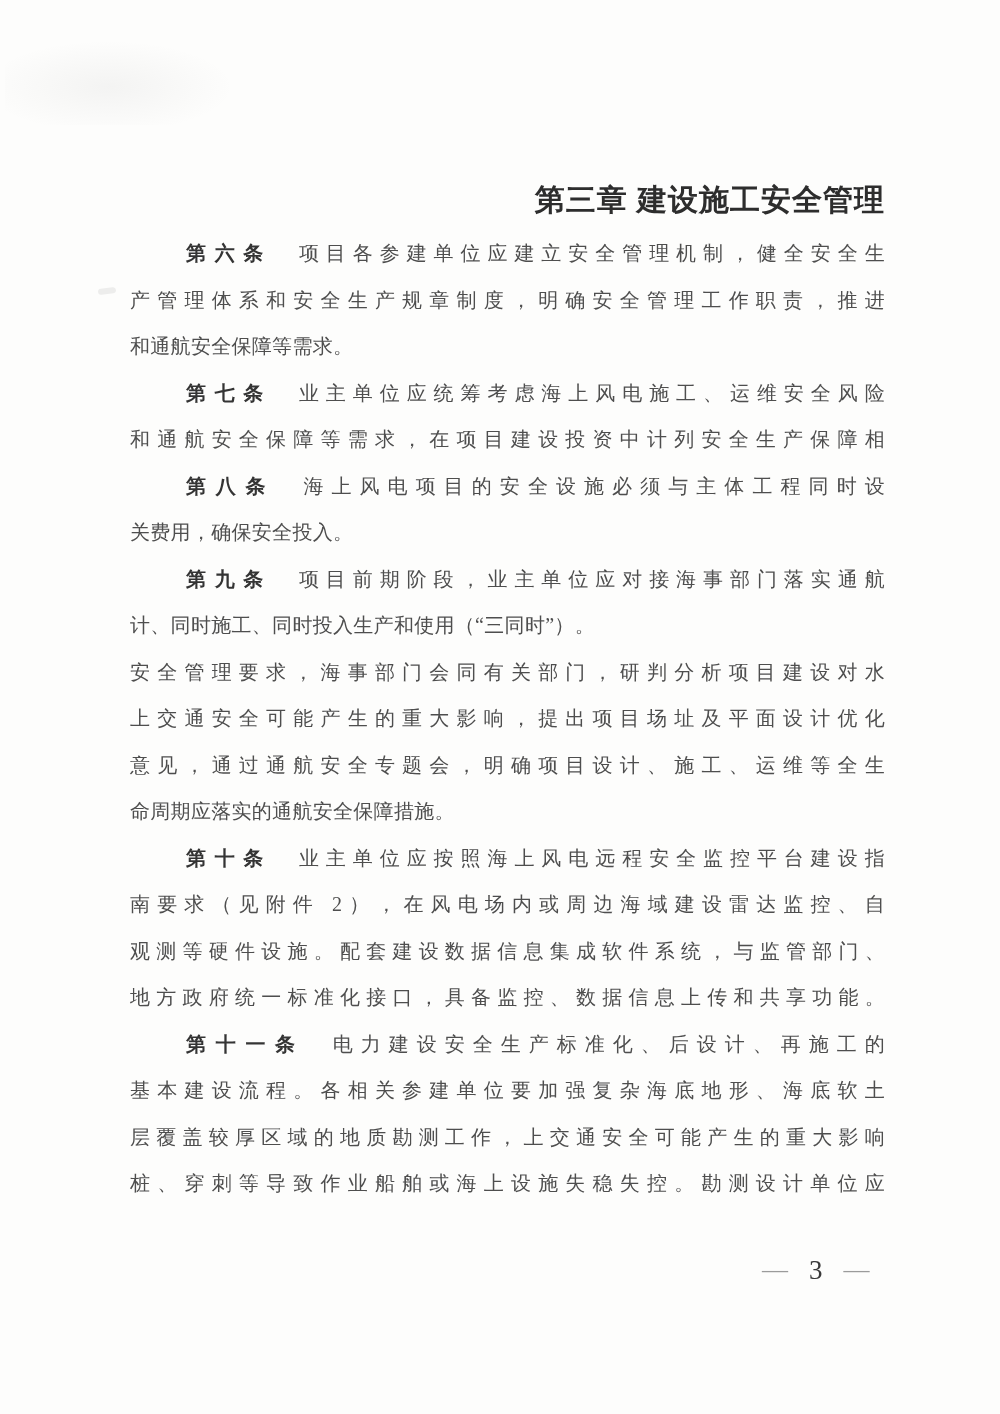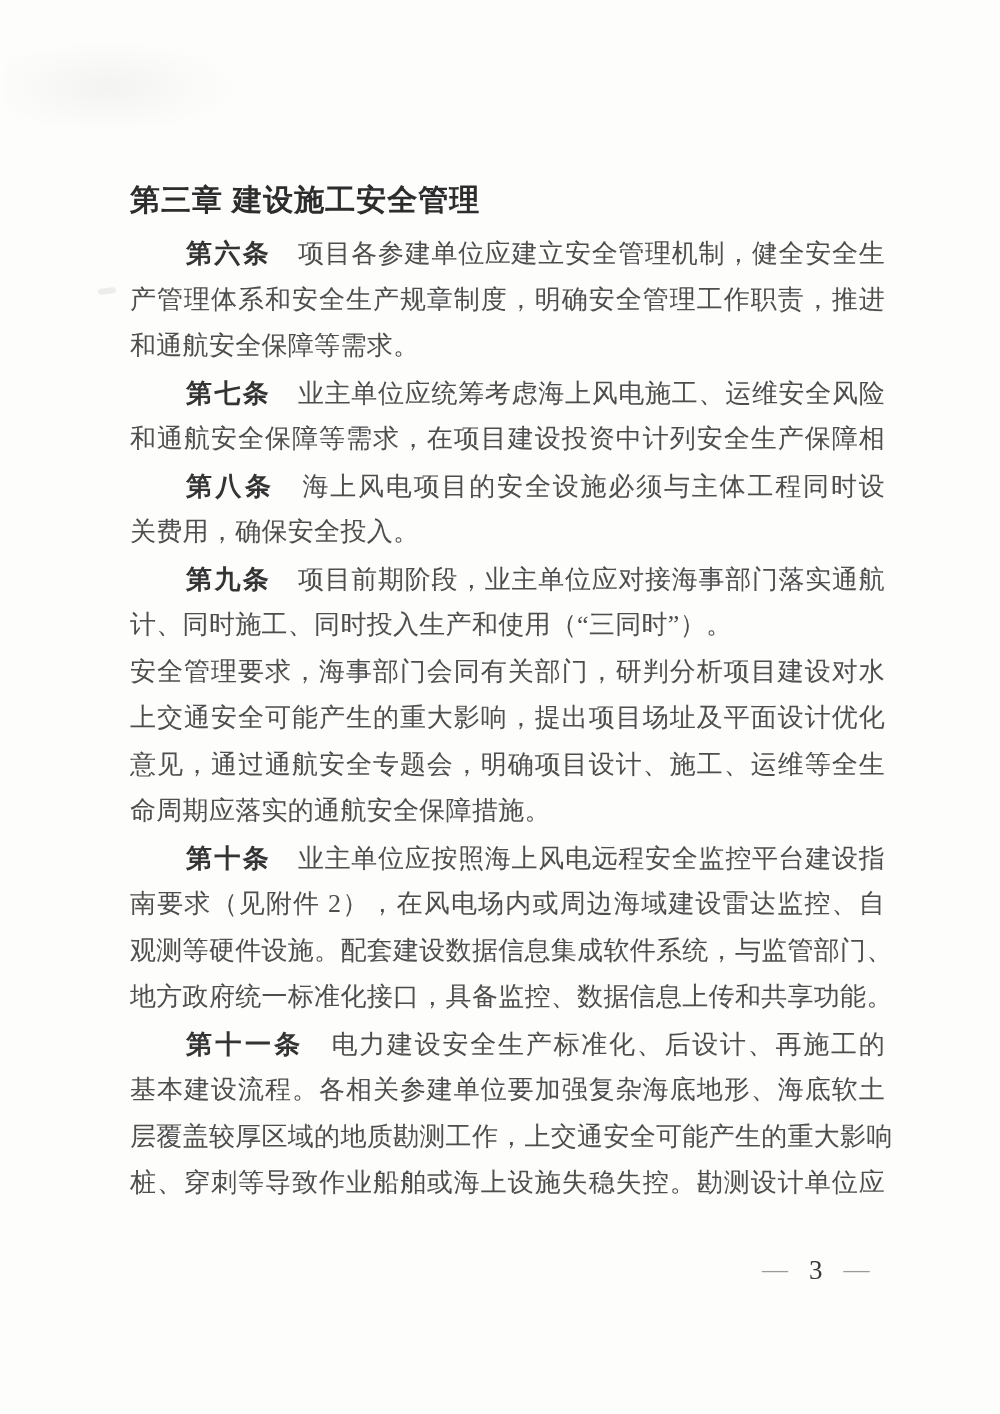--- a/index.html
+++ b/index.html
@@ -20,36 +20,36 @@
   }
   .noise-b {
     position: absolute; left: 98px; top: 288px; width: 18px; height: 6px;
     background: rgba(100,100,100,0.10); border-radius: 3px;
     transform: rotate(-8deg);
     pointer-events: none;
   }
   .chapter-title {
     position: absolute;
     top: 181px; left: 130px; width: 755px;
-    text-align: left;
+    text-align: right;
     font-family: "Liberation Sans", "DejaVu Sans", sans-serif;
     font-weight: bold;
     font-size: 30px;
     line-height: 38px;
     letter-spacing: 1px;
     color: #2d2d2d;
   }
   .body-block {
     position: absolute;
     top: 230px; left: 130px; width: 755px;
   }
   .ln {
     height: 46.5px;
     line-height: 46.5px;
-    font-size: 26px;
+    font-size: 20px;
     color: #4e4e4e;
     letter-spacing: 0.3px;
     text-align: justify;
     text-align-last: justify;
     white-space: nowrap;
   }
   .ln.end { text-align-last: left; }
   .ln.first { text-indent: 56px; }
   .art-num {
     font-family: "Liberation Sans", "DejaVu Sans", sans-serif;

